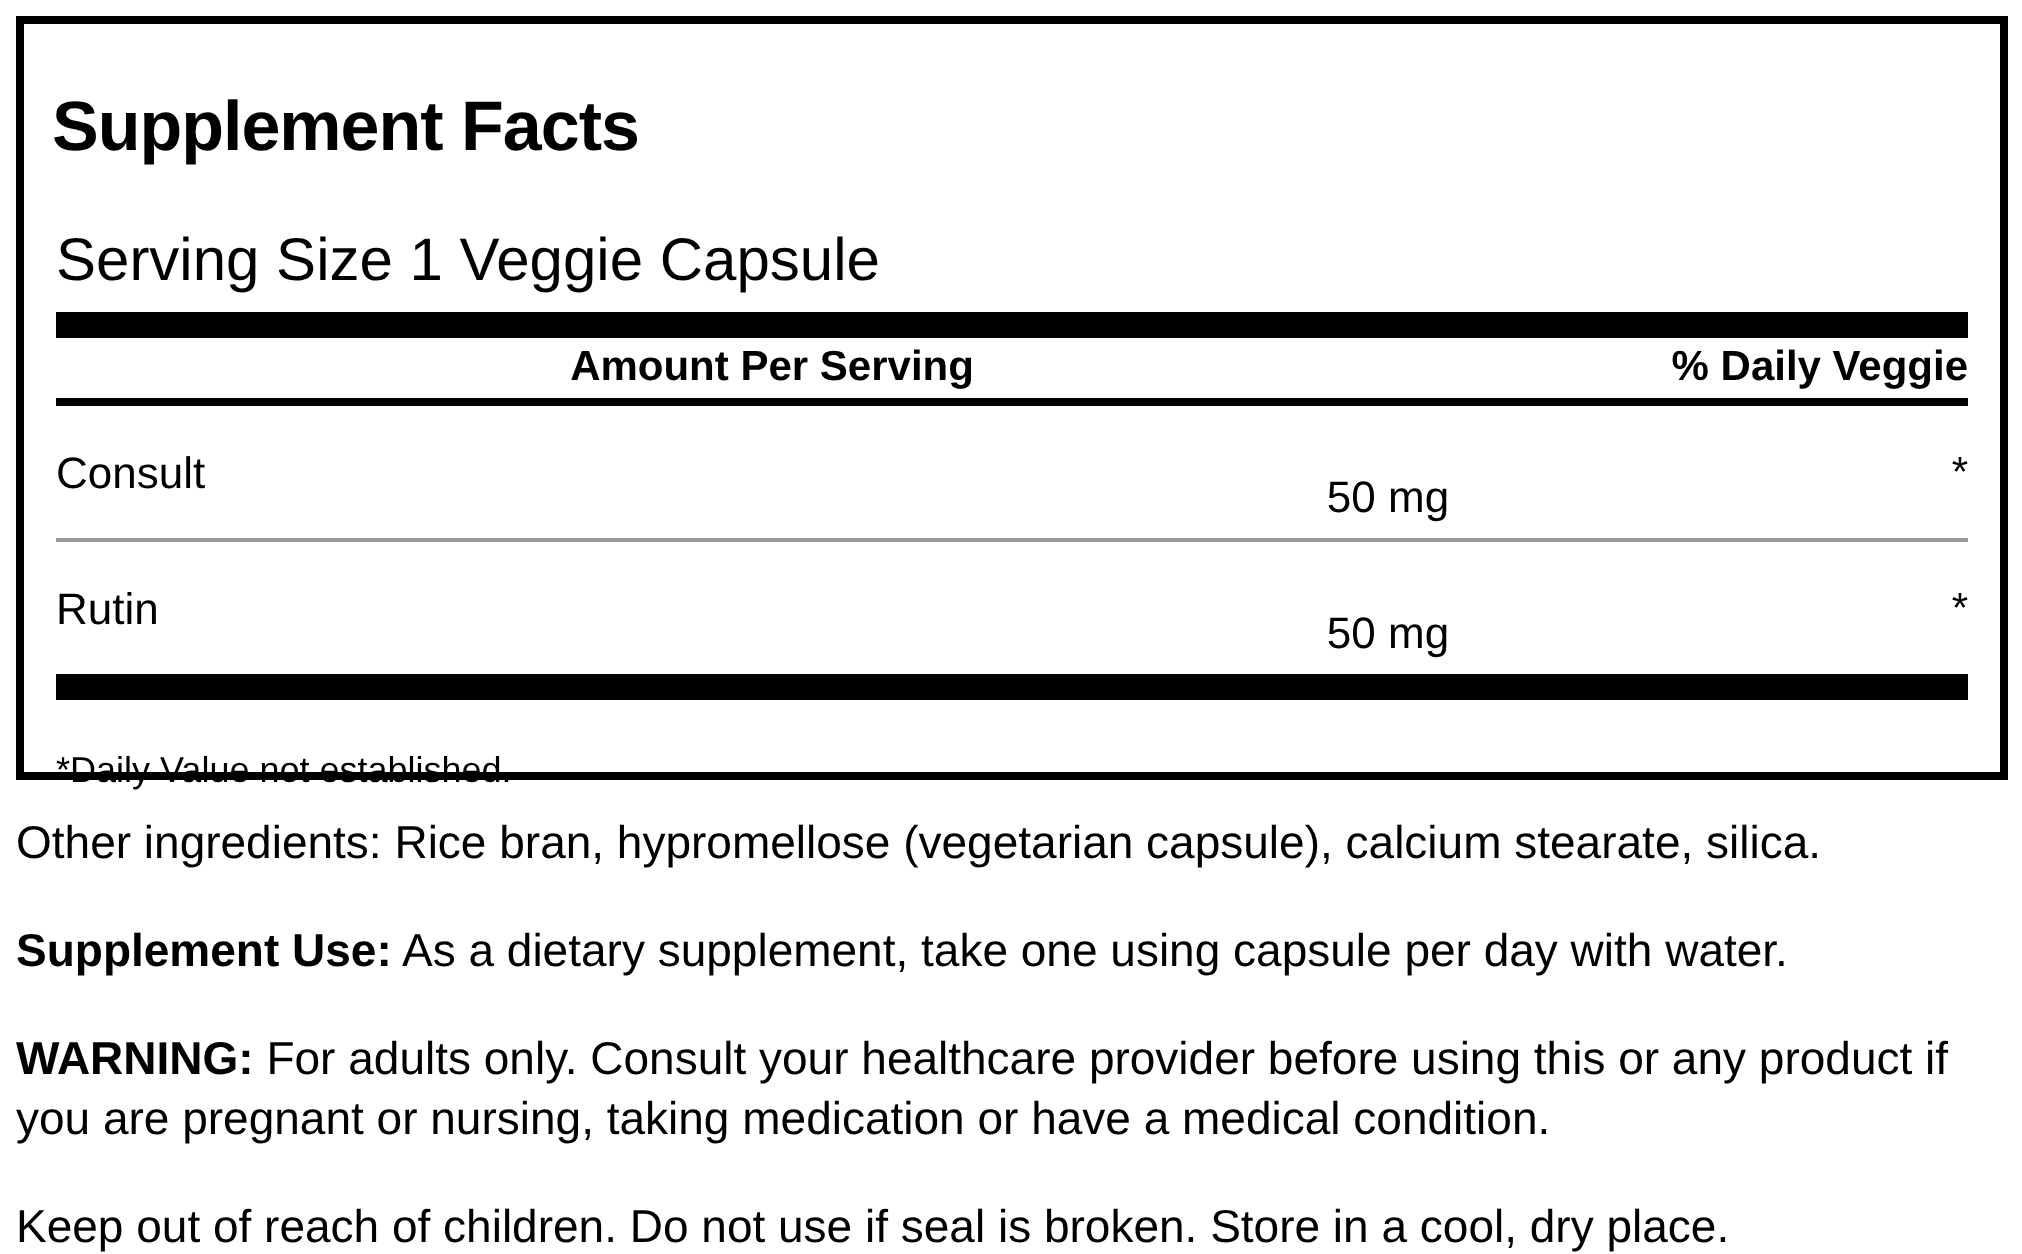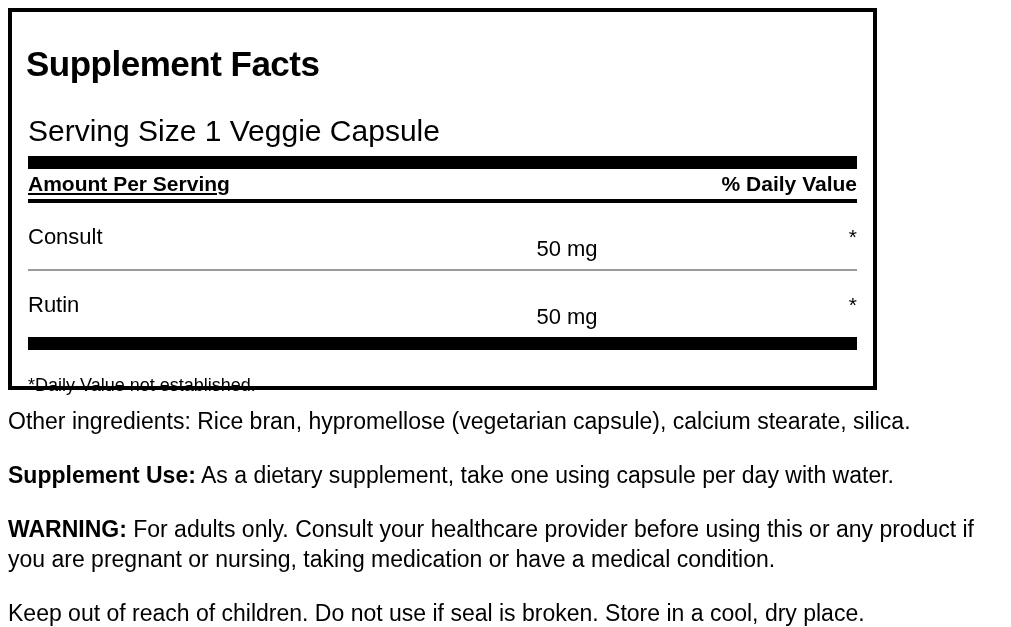--- a/index.html
+++ b/index.html
@@ -12,21 +12,21 @@
     color: #000000;
     font-family: "Liberation Sans", "DejaVu Sans", sans-serif;
     overflow: hidden;
   }
 
   
   .facts-box {
     position: absolute;
     left: 8px;
     top: 8px;
-    width: 869px;
+    width: 996px;
     height: 382px;
     border: 4px solid #000;
     background: #fff;
     padding: 0 16px;
   }
   .panel-title {
     margin: 32px 0 0 -2px;
     font-size: 35px;
     line-height: 40px;
     font-weight: bold;
@@ -43,21 +43,21 @@
   }
   .bar-top { margin-top: 12px; }
   .hdr-row {
     display: flex;
     align-items: flex-end;
     font-weight: bold;
     font-size: 21px;
     line-height: 25px;
     padding: 2px 0 3px 0;
   }
-  .hdr-amount { flex: 1; text-align: left; text-decoration: underline; }
+  .hdr-amount { flex: 1; text-align: center; }
   .hdr-dv { width: 240px; text-align: right; }
   .thin-rule { height: 4px; background: #000; }
   .row {
     display: grid;
     grid-template-columns: 1fr 300px 140px;
     align-items: center;
     font-size: 22px;
     line-height: 26px;
     padding: 9px 0 7px 0;
   }
@@ -89,21 +89,21 @@
 
   <section class="facts-box">
     <h1 class="panel-title">Supplement Facts</h1>
 
     <div class="serving">Serving Size 1 Veggie Capsule</div>
 
     <div class="bar bar-top"></div>
 
     <div class="hdr-row">
       <div class="hdr-amount">Amount Per Serving</div>
-      <div class="hdr-dv">% Daily Value</div>
+      <div class="hdr-dv">% Daily Veggie</div>
     </div>
 
     <div class="thin-rule"></div>
 
     <div class="row">
       <div class="name">Consult</div>
       <div class="amount">50 mg</div>
       <div class="dv">*</div>
     </div>
 

